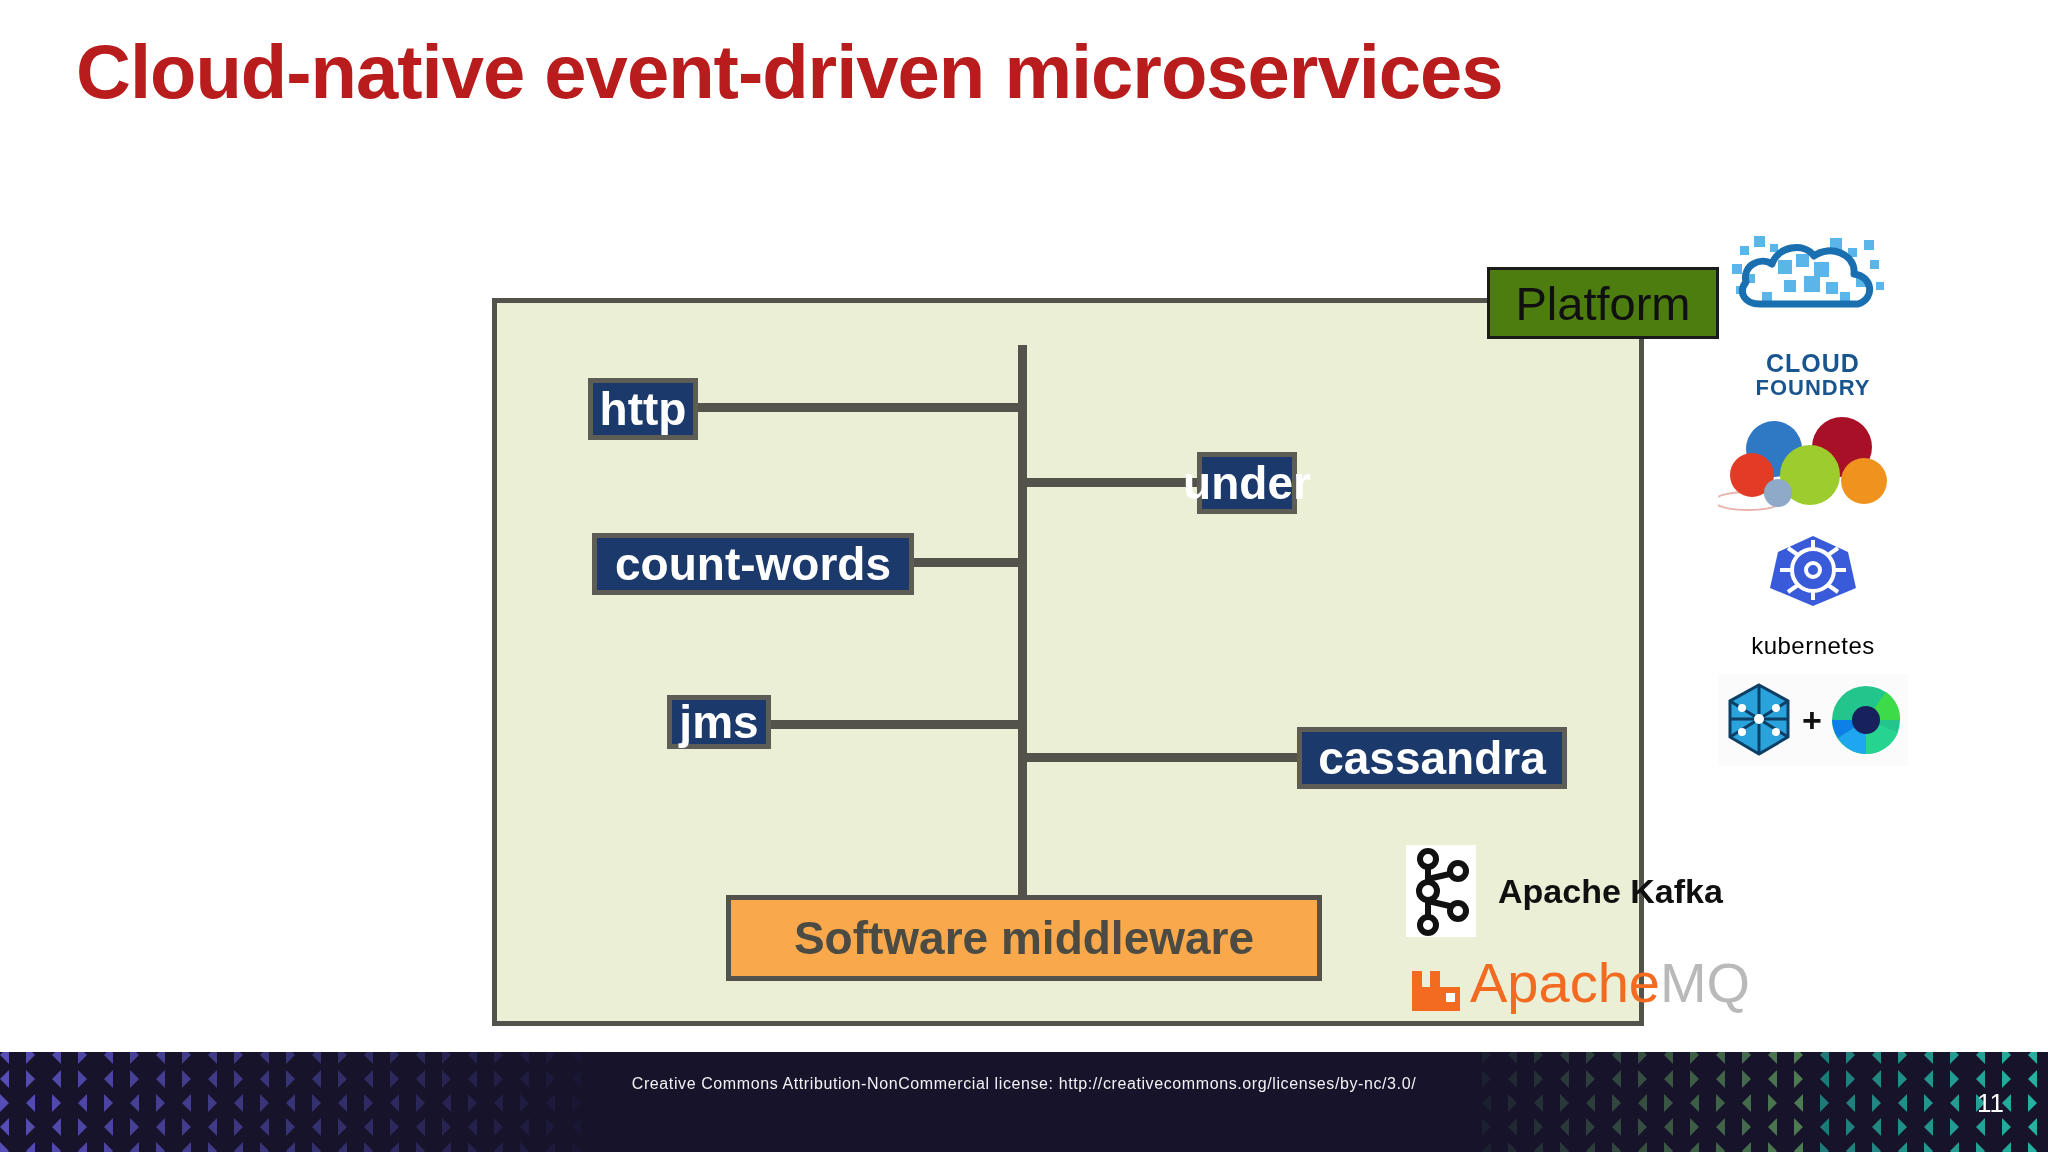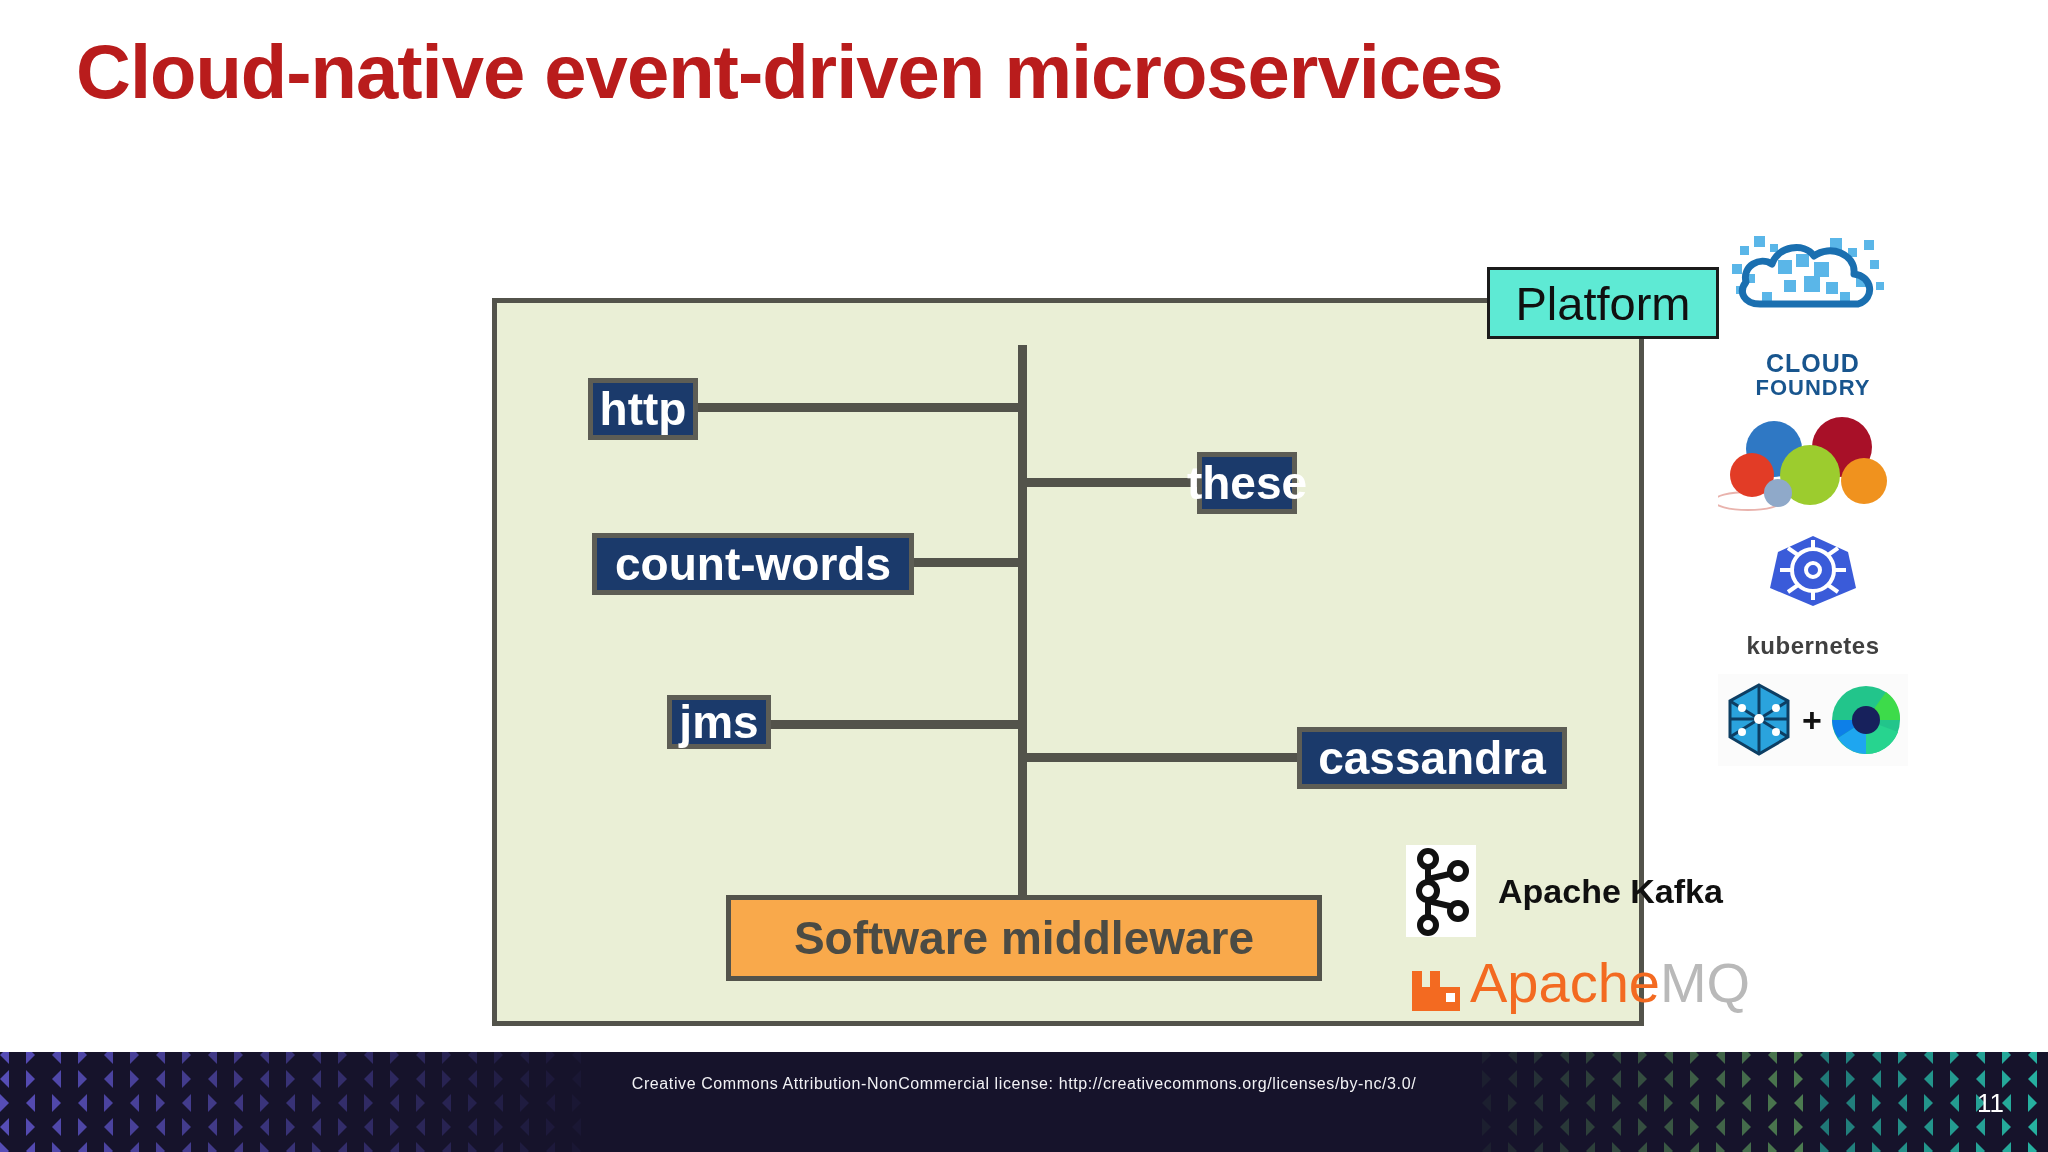--- a/index.html
+++ b/index.html
@@ -49,21 +49,21 @@
   .middleware{
     position:absolute;left:726px;top:895px;width:596px;height:86px;
     background:#f9a94b;border:5px solid #53534b;box-sizing:border-box;
     color:#4b4b44;font-size:46px;font-weight:700;
     display:flex;align-items:center;justify-content:center;white-space:nowrap;
   }
 
   
   .platform-callout{
     position:absolute;left:1487px;top:267px;width:232px;height:72px;
-    background:#5eead4;border:3px solid #1b1b1b;box-sizing:border-box;
+    background:#4d7c0f;border:3px solid #1b1b1b;box-sizing:border-box;
     color:#101010;font-size:47px;
     display:flex;align-items:center;justify-content:center;white-space:nowrap;
   }
 
   
   .logo-col{position:absolute;left:1718px;top:230px;width:200px;}
   .logo-block{position:relative;width:190px;margin-bottom:14px;}
 
   
   .cf-wrap{position:relative;width:190px;height:120px;}
@@ -72,21 +72,21 @@
     letter-spacing:1px;
   }
   .cf-text .l1{font-size:25px;}
   .cf-text .l2{font-size:22px;}
 
   
   .mesos-wrap{position:relative;width:190px;height:105px;}
 
   
   .k8s-wrap{position:relative;width:190px;height:100px;}
-  .k8s-text{text-align:center;font-size:24px;font-weight:700;color:#404040;letter-spacing:0.5px;}
+  .k8s-text{text-align:center;font-size:24px;font-weight:400;color:#000000;letter-spacing:0.5px;}
 
   
   .yarn-wrap{
     position:relative;width:190px;height:92px;background:#fbfbfb;
     display:flex;align-items:center;justify-content:center;gap:6px;
   }
   .plus-sign{font-size:34px;font-weight:700;color:#111;}
 
   
   .kafka-row{position:absolute;left:1406px;top:845px;display:flex;align-items:center;gap:22px;}
@@ -123,21 +123,21 @@
 <div class="platform-panel"></div>
 
 <div class="spine"></div>
 <div class="branch" style="left:694px;top:403px;width:330px;"></div>
 <div class="branch" style="left:1022px;top:478px;width:180px;"></div>
 <div class="branch" style="left:910px;top:558px;width:114px;"></div>
 <div class="branch" style="left:767px;top:720px;width:257px;"></div>
 <div class="branch" style="left:1022px;top:753px;width:280px;"></div>
 
 <div class="node node-http">http</div>
-<div class="node node-file">these</div>
+<div class="node node-file">under</div>
 <div class="node node-countwords">count-words</div>
 <div class="node node-jms">jms</div>
 <div class="node node-cassandra">cassandra</div>
 
 <div class="middleware">Software middleware</div>
 
 <div class="platform-callout">Platform</div>
 
 <div class="logo-col">
 

